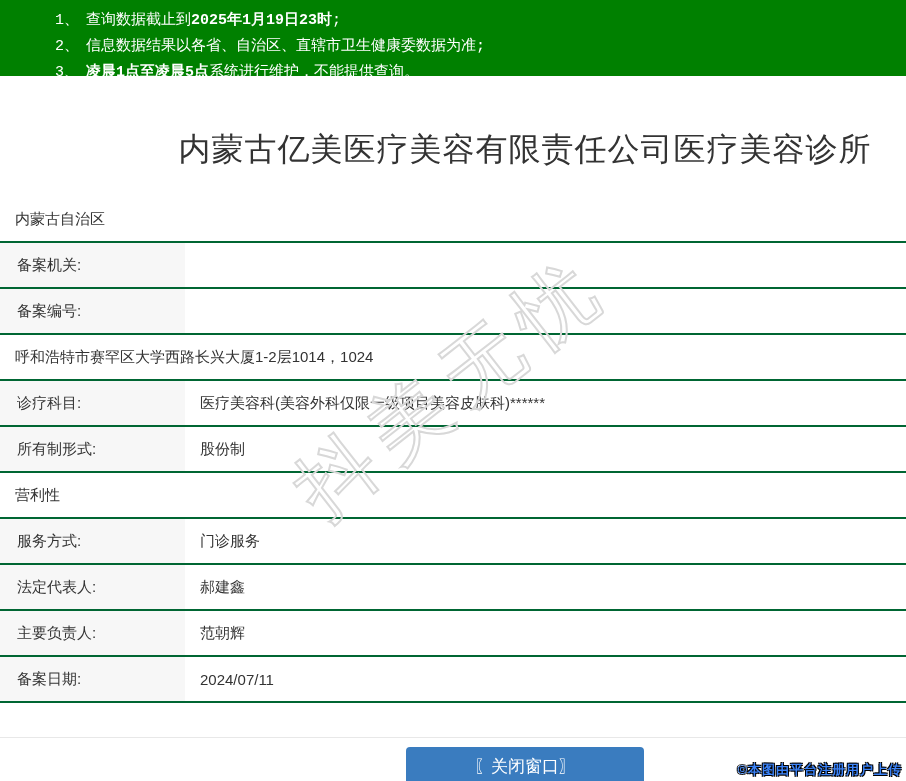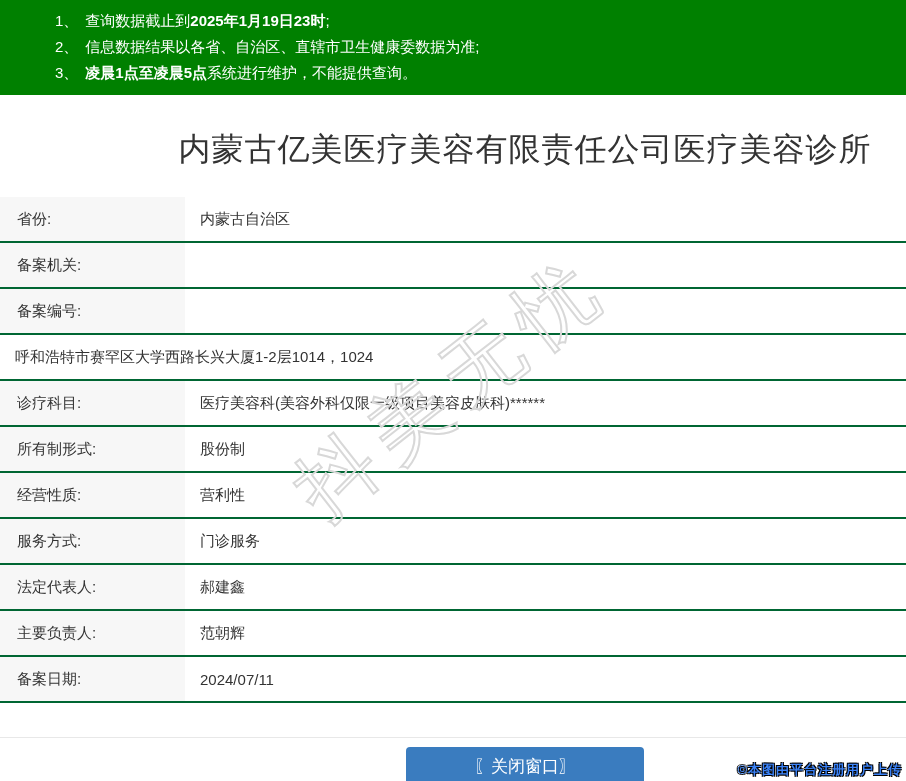--- a/index.html
+++ b/index.html
@@ -15,24 +15,25 @@
   body{
     position:relative;
     overflow:hidden;
     background:#ffffff;
     font-family:"Liberation Sans","DejaVu Sans",sans-serif;
     color:var(--text-dark);
   }
   
   .banner{
     position:absolute;top:0;left:0;
-    width:906px;height:95px;
+    width:906px;height:76px;
     background:var(--banner-green);
     color:#ffffff;
     padding:8px 16px 0 55px;
+    font-family:Liberation Mono, monospace;
   }
   .notice-line{
     font-size:15px;
     line-height:26px;
     white-space:nowrap;
   }
   .notice-line .num{margin-right:7px;}
   .notice-line .bold{font-weight:bold;}
   
   .content{
@@ -131,42 +132,40 @@
   <div class="notice-line">
     <span class="num">3、</span><span></span><span class="bold">凌晨1点至凌晨5点</span><span>系统进行维护，不能提供查询。</span>
   </div>
 </div>
 
 <div class="content">
   <h1 class="page-title">内蒙古亿美医疗美容有限责任公司医疗美容诊所</h1>
 
   <div class="info-table">
     <div class="info-row">
-      <div class="cell-label">省份:</div>
       <div class="cell-value">内蒙古自治区</div>
     </div>
     <div class="info-row">
       <div class="cell-label">备案机关:</div>
     </div>
     <div class="info-row">
       <div class="cell-label">备案编号:</div>
     </div>
     <div class="info-row">
       <div class="cell-value">呼和浩特市赛罕区大学西路长兴大厦1-2层1014，1024</div>
     </div>
     <div class="info-row">
       <div class="cell-label">诊疗科目:</div>
       <div class="cell-value">医疗美容科(美容外科仅限一级项目美容皮肤科)******</div>
     </div>
     <div class="info-row">
       <div class="cell-label">所有制形式:</div>
       <div class="cell-value">股份制</div>
     </div>
     <div class="info-row">
-      <div class="cell-label">经营性质:</div>
       <div class="cell-value">营利性</div>
     </div>
     <div class="info-row">
       <div class="cell-label">服务方式:</div>
       <div class="cell-value">门诊服务</div>
     </div>
     <div class="info-row">
       <div class="cell-label">法定代表人:</div>
       <div class="cell-value">郝建鑫</div>
     </div>

